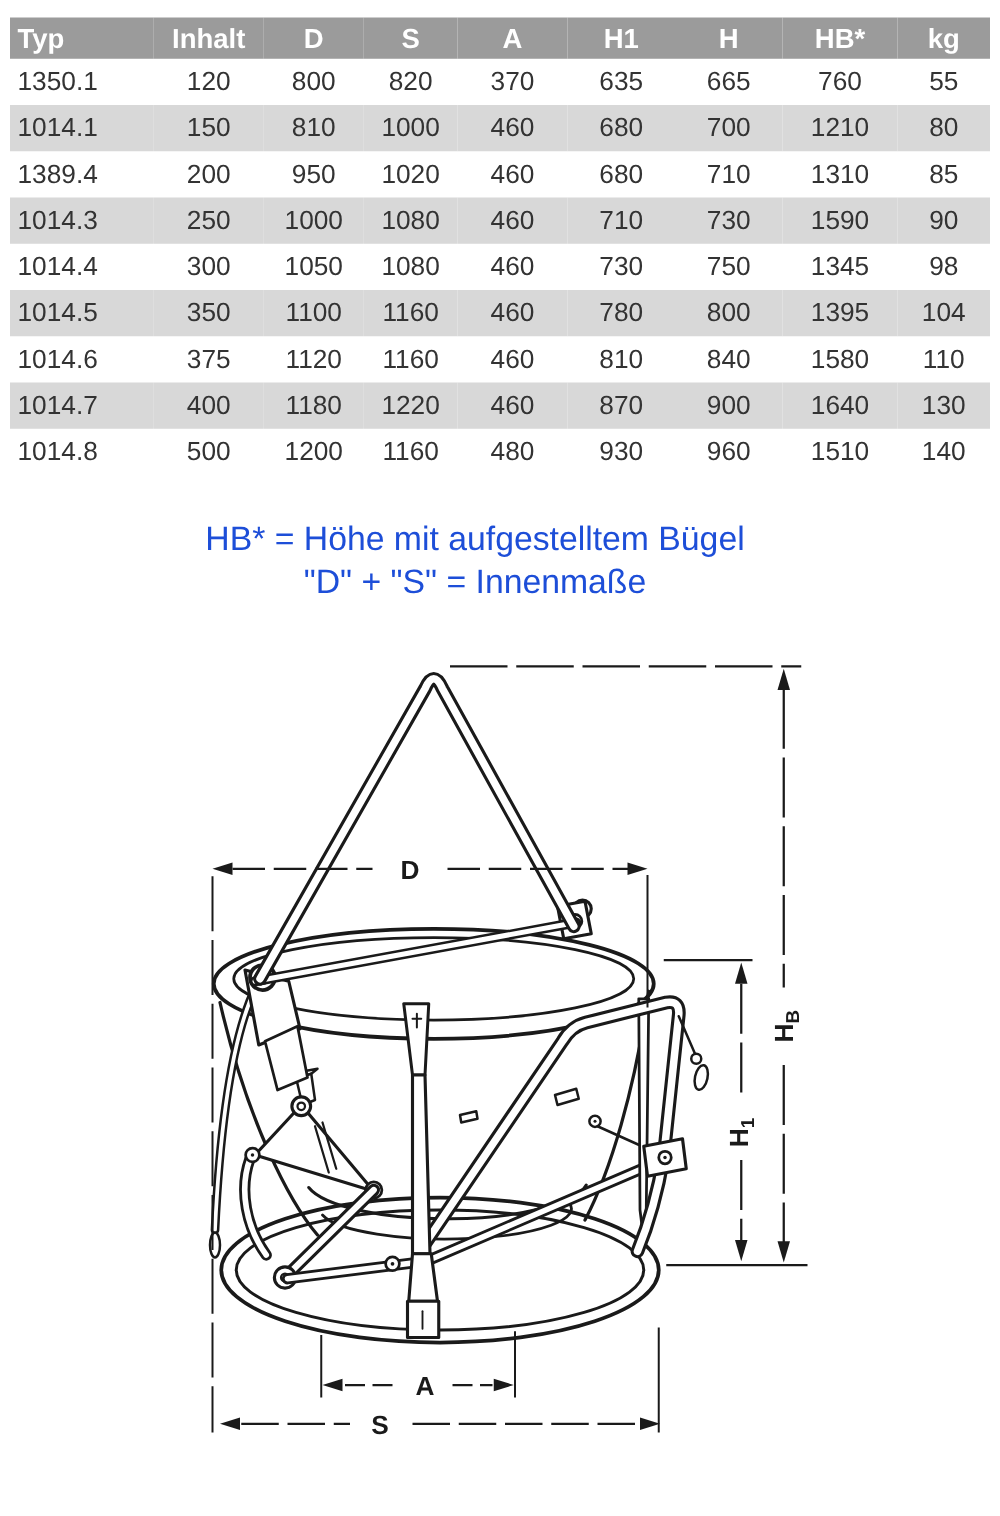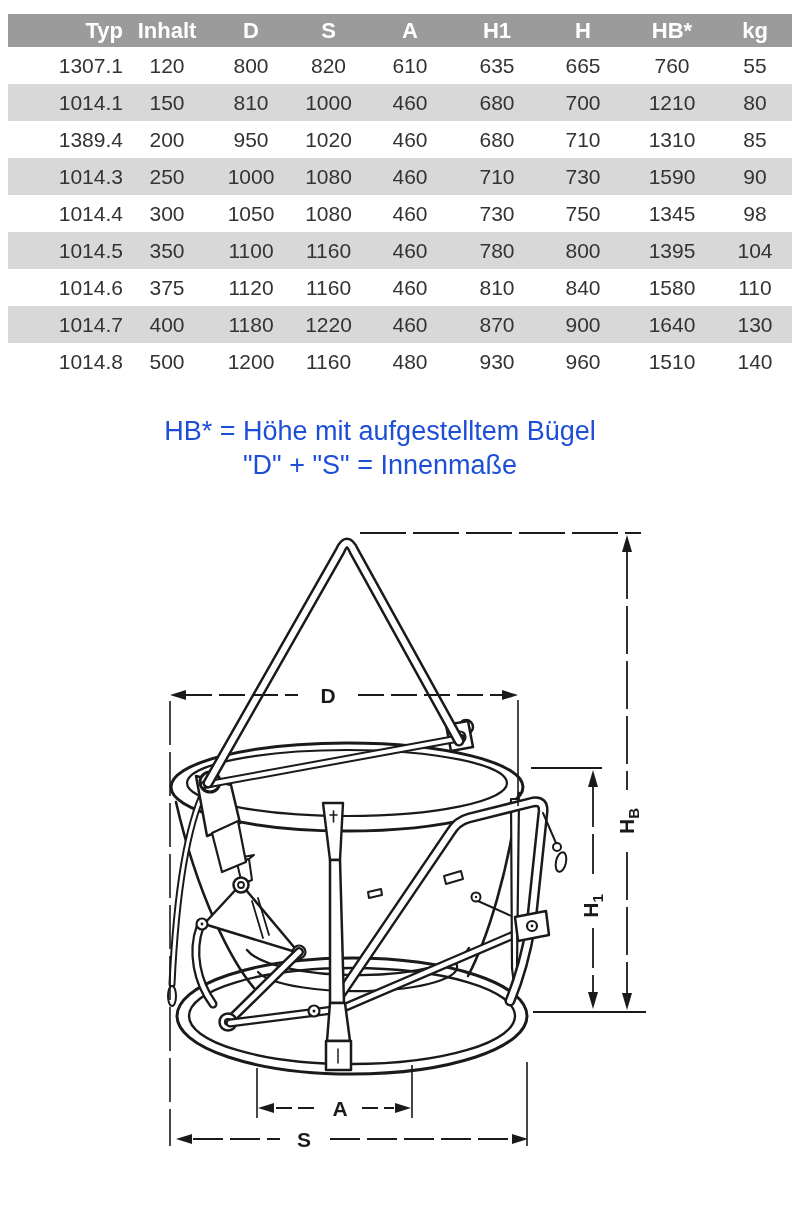--- a/index.html
+++ b/index.html
@@ -5,21 +5,21 @@
   html,body{margin:0;padding:0;background:#fff;}
   body{width:800px;height:1213px;position:relative;overflow:hidden;
        font-family:"Liberation Sans",sans-serif;}
 
   
   .spec-table{position:absolute;left:8px;top:14px;width:784px;
               border-collapse:collapse;table-layout:fixed;}
   .spec-table th{background:#9b9b9b;color:#fff;font-weight:bold;font-size:22px;
                  height:33px;padding:0;}
   .spec-table td{color:#333;font-size:21px;height:37px;text-align:center;padding:0;}
-  .spec-table th:first-child,.spec-table td:first-child{text-align:right;padding-left:22px;}
+  .spec-table th:first-child,.spec-table td:first-child{text-align:left;padding-left:6px;}
   .spec-table tr.alt td{background:#d8d8d8;}
   .spec-table col.c1{width:115px}.spec-table col.c2{width:88px}
   .spec-table col.c3{width:80px}.spec-table col.c4{width:75px}
   .spec-table col.c5{width:88px}.spec-table col.c6{width:86px}
   .spec-table col.c7{width:86px}.spec-table col.c8{width:92px}
   .spec-table col.c9{width:74px}
 
   
   .notes{position:absolute;left:0;top:414px;width:760px;text-align:center;
          color:#1d4ed8;font-size:27px;line-height:34px;}
@@ -60,25 +60,25 @@
         <th>S</th>
         <th>A</th>
         <th>H1</th>
         <th>H</th>
         <th>HB*</th>
         <th>kg</th>
       </tr>
   </thead>
   <tbody>
       <tr>
-        <td>1307.1</td>
+        <td>1350.1</td>
         <td>120</td>
         <td>800</td>
         <td>820</td>
-        <td>610</td>
+        <td>370</td>
         <td>635</td>
         <td>665</td>
         <td>760</td>
         <td>55</td>
       </tr>
       <tr class="alt">
         <td>1014.1</td>
         <td>150</td>
         <td>810</td>
         <td>1000</td>

